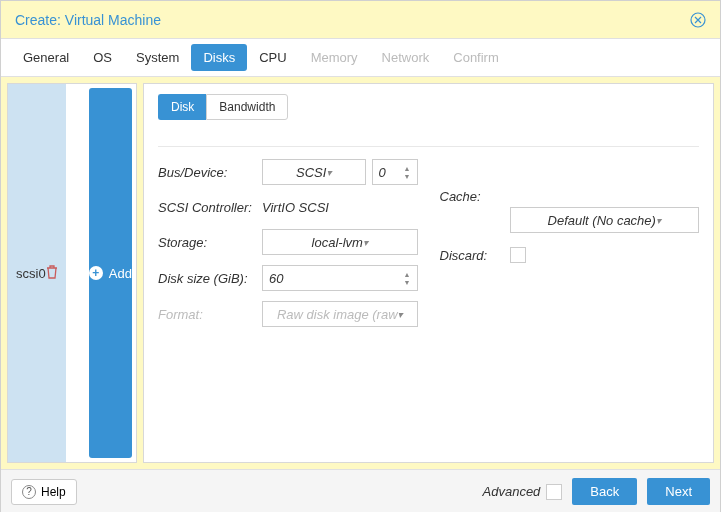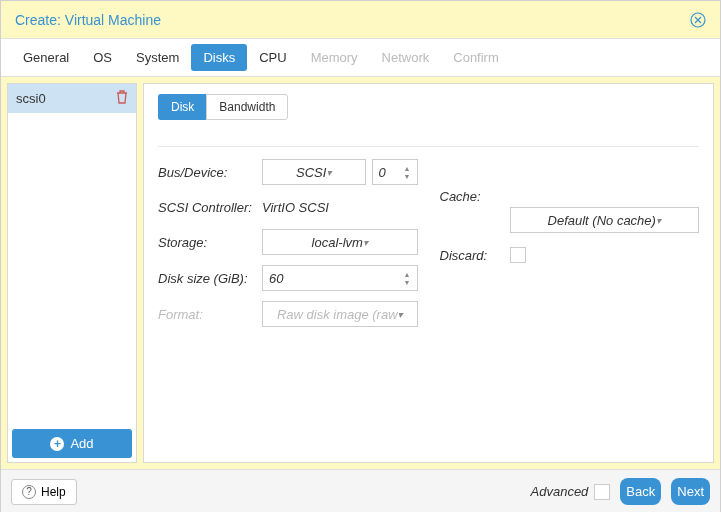--- a/index.html
+++ b/index.html
@@ -6,21 +6,21 @@
 body { font-family: "Helvetica Neue", Arial, sans-serif; font-size: 13px; color: #333; background: #fff; }
 .window { width: 721px; height: 512px; border: 1px solid #d0d0d0; background: #fef9c3; position: relative; }
 .titlebar { height: 38px; padding: 0 14px; display: flex; align-items: center; justify-content: space-between; border-bottom: 1px solid #e0e0e0; }
 .titlebar .title { color: #3892d4; font-size: 14px; font-weight: 400; }
 .close { width: 16px; height: 16px; cursor: pointer; color: #3892d4; display: flex; align-items: center; justify-content: center; }
 .tabs { height: 38px; background: #fff; display: flex; align-items: center; padding: 0 10px; gap: 0; border-bottom: 1px solid #e0e0e0; }
 .tab { padding: 6px 12px; cursor: pointer; color: #333; border-radius: 3px; }
 .tab.active { background: #3892d4; color: #fff; }
 .tab.disabled { color: #bbb; cursor: default; }
 .body { display: flex; height: 392px; padding: 6px; gap: 6px; }
-.sidebar { width: 130px; background: #fff; border: 1px solid #d8d8d8; display: flex; flex-direction: column; }
+.sidebar { width: 130px; background: #fff; border: 1px solid #d8d8d8; display: flex; flex-direction: row; }
 .sidebar-item { display: flex; align-items: center; justify-content: space-between; padding: 6px 8px; background: #cde2f2; cursor: pointer; }
 .sidebar-item .label { color: #333; }
 .trash { color: #cc6666; cursor: pointer; }
 .sidebar-spacer { flex: 1; }
 .add-btn { margin: 4px; background: #3892d4; color: #fff; border: none; border-radius: 3px; padding: 7px 0; cursor: pointer; display: flex; align-items: center; justify-content: center; gap: 6px; font-size: 13px; }
 .add-btn .plus { width: 14px; height: 14px; background: #fff; color: #3892d4; border-radius: 50%; font-weight: bold; font-size: 12px; display: inline-flex; align-items: center; justify-content: center; line-height: 1; }
 .panel { flex: 1; background: #fff; border: 1px solid #d8d8d8; padding: 10px 14px; }
 .inner-tabs { display: flex; gap: 0; margin-bottom: 12px; border-bottom: 1px solid #e8e8e8; padding-bottom: 26px; }
 .inner-tab { padding: 5px 12px; border: 1px solid #d0d0d0; cursor: pointer; font-size: 12px; }
 .inner-tab:first-child { border-radius: 3px 0 0 3px; border-right: none; }
@@ -41,21 +41,21 @@
 .busdev { display: flex; gap: 6px; flex: 1; }
 .storage-sel, .full-sel { flex: 1; }
 .checkbox { width: 16px; height: 16px; border: 1px solid #ccc; background: #fff; cursor: pointer; }
 .right-col .form-row .lbl { width: 70px; }
 .right-col .control .select { width: 150px; margin-top: 48px; }
 .footer { height: 44px; border-top: 1px solid #e0e0e0; display: flex; align-items: center; padding: 0 10px; gap: 10px; background: #f5f5f5; }
 .help-btn { border: 1px solid #ccc; background: #fff; padding: 5px 10px; border-radius: 3px; cursor: pointer; display: flex; align-items: center; gap: 5px; font-size: 12px; }
 .help-btn .q { width: 14px; height: 14px; border: 1px solid #888; border-radius: 50%; display: inline-flex; align-items: center; justify-content: center; font-size: 10px; color: #555; }
 .footer-spacer { flex: 1; }
 .adv { display: flex; gap: 6px; color: #333; font-style: italic; }
-.btn { background: #3892d4; color: #fff; border: none; padding: 6px 6px; border-radius: 8px; cursor: pointer; font-size: 13px; }
+.btn { background: #3892d4; color: #fff; border: none; padding: 6px 18px; border-radius: 2px; cursor: pointer; font-size: 13px; }
 </style>
 </head>
 <body>
 
 <div class="window">
 
   <div class="titlebar">
     <span class="title">Create: Virtual Machine</span>
     <span class="close">
       <svg width="16" height="16" viewBox="0 0 16 16">

